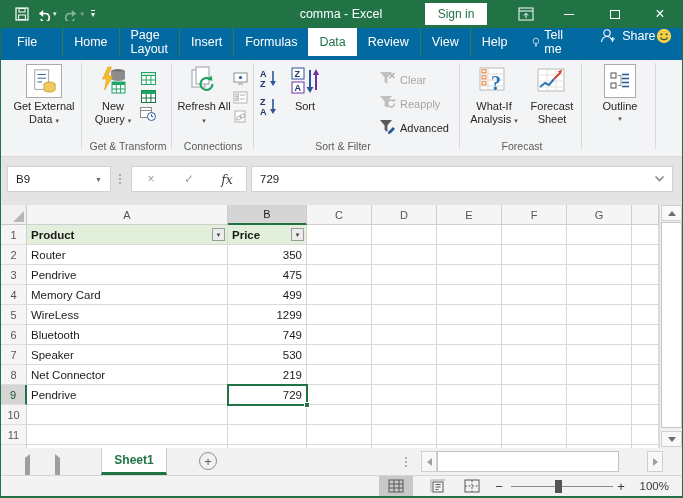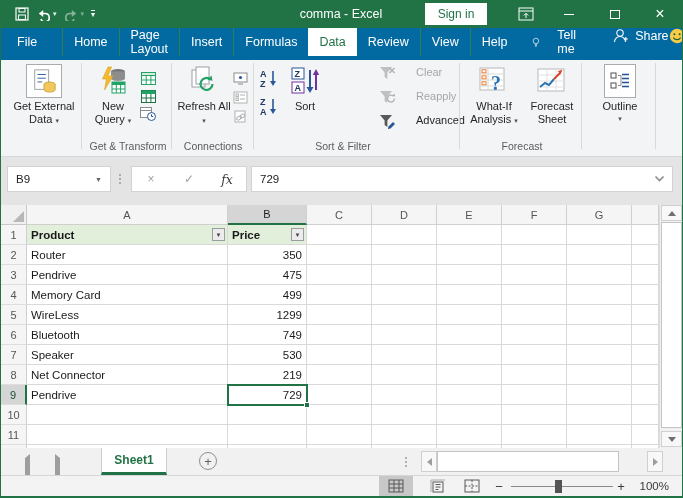--- a/index.html
+++ b/index.html
@@ -23,34 +23,34 @@
   .ico-max{width:10px;height:9px;border:1px solid #fff;display:block;}
   .ico-close{font-size:16px;line-height:16px;}
   
   .menubar{position:absolute;left:0;top:28px;width:681px;height:32px;background:#0369a1;display:flex;align-items:flex-start;color:#fff;font-size:12.5px;}
   .mtabs{display:flex;align-items:stretch;}
   .mtab{display:flex;align-items:center;padding:0 11px;cursor:default;}
   .mtab + .mtab{border-left:1px solid #2f7f55;}
   .mtab:first-child{margin-left:5px;margin-right:14px;}
   .mtab.active{background:#fff;color:#217346;border-left:none;}
   .mtab.active + .mtab{border-left:none;}
-  .tellme{display:flex;align-items:center;gap:17px;margin-left:14px;}
+  .tellme{display:flex;align-items:center;gap:4px;margin-left:14px;}
   .share{display:flex;align-items:center;gap:6px;margin-left:32px;}
   .smiley{margin-left:auto;margin-right:12px;display:flex;align-items:center;}
   
   .ribbon{position:absolute;left:0;top:60px;width:681px;height:97px;background:#f3f4f5;border-bottom:1px solid #d8d8d8;font-size:11px;color:#262626;}
   .rsep{position:absolute;top:3px;height:86px;width:1px;background:#d9d9d9;}
   .bb{position:absolute;top:2px;height:74px;display:flex;flex-direction:column;align-items:center;}
   .bb .icon{height:34px;display:flex;align-items:center;justify-content:center;margin-top:2px;}
   .bb .lbl{text-align:center;line-height:13px;margin-top:2px;}
   .dd{font-size:7px;color:#555;}
   .bb.pressed{background:#c6c6c6;border:1px solid #a3a3a3;}
   .boxed-icon{background:#fff;border:1px solid #ababab;padding:2px 4px;}
   .mini{position:absolute;width:18px;height:16px;display:flex;align-items:center;justify-content:center;}
-  .srow{position:absolute;display:flex;align-items:flex-start;gap:20px;height:20px;white-space:nowrap;}
+  .srow{position:absolute;display:flex;align-items:flex-end;gap:4px;height:20px;white-space:nowrap;}
   .srow.dim{color:#a6a6a6;}
   .glabel{position:absolute;top:80px;height:14px;text-align:center;font-size:10.5px;color:#5c5c5c;}
   .collapse{position:absolute;left:664px;top:138px;}
   
   .fbar{position:absolute;left:0;top:157px;width:681px;height:48px;background:#e4e4e4;}
   .namebox{position:absolute;left:6px;top:9px;width:104px;height:26px;background:#fff;border:1px solid #d2d2d2;display:flex;align-items:center;font-size:11.5px;color:#222;}
   .namebox .val{padding-left:8px;flex:1;}
   .namebox .nb-dd{font-size:7px;color:#666;padding-right:8px;}
   .vdots{display:flex;flex-direction:column;gap:2px;align-items:center;}
   .vdots i{width:2px;height:2px;background:#9a9a9a;border-radius:50%;}

